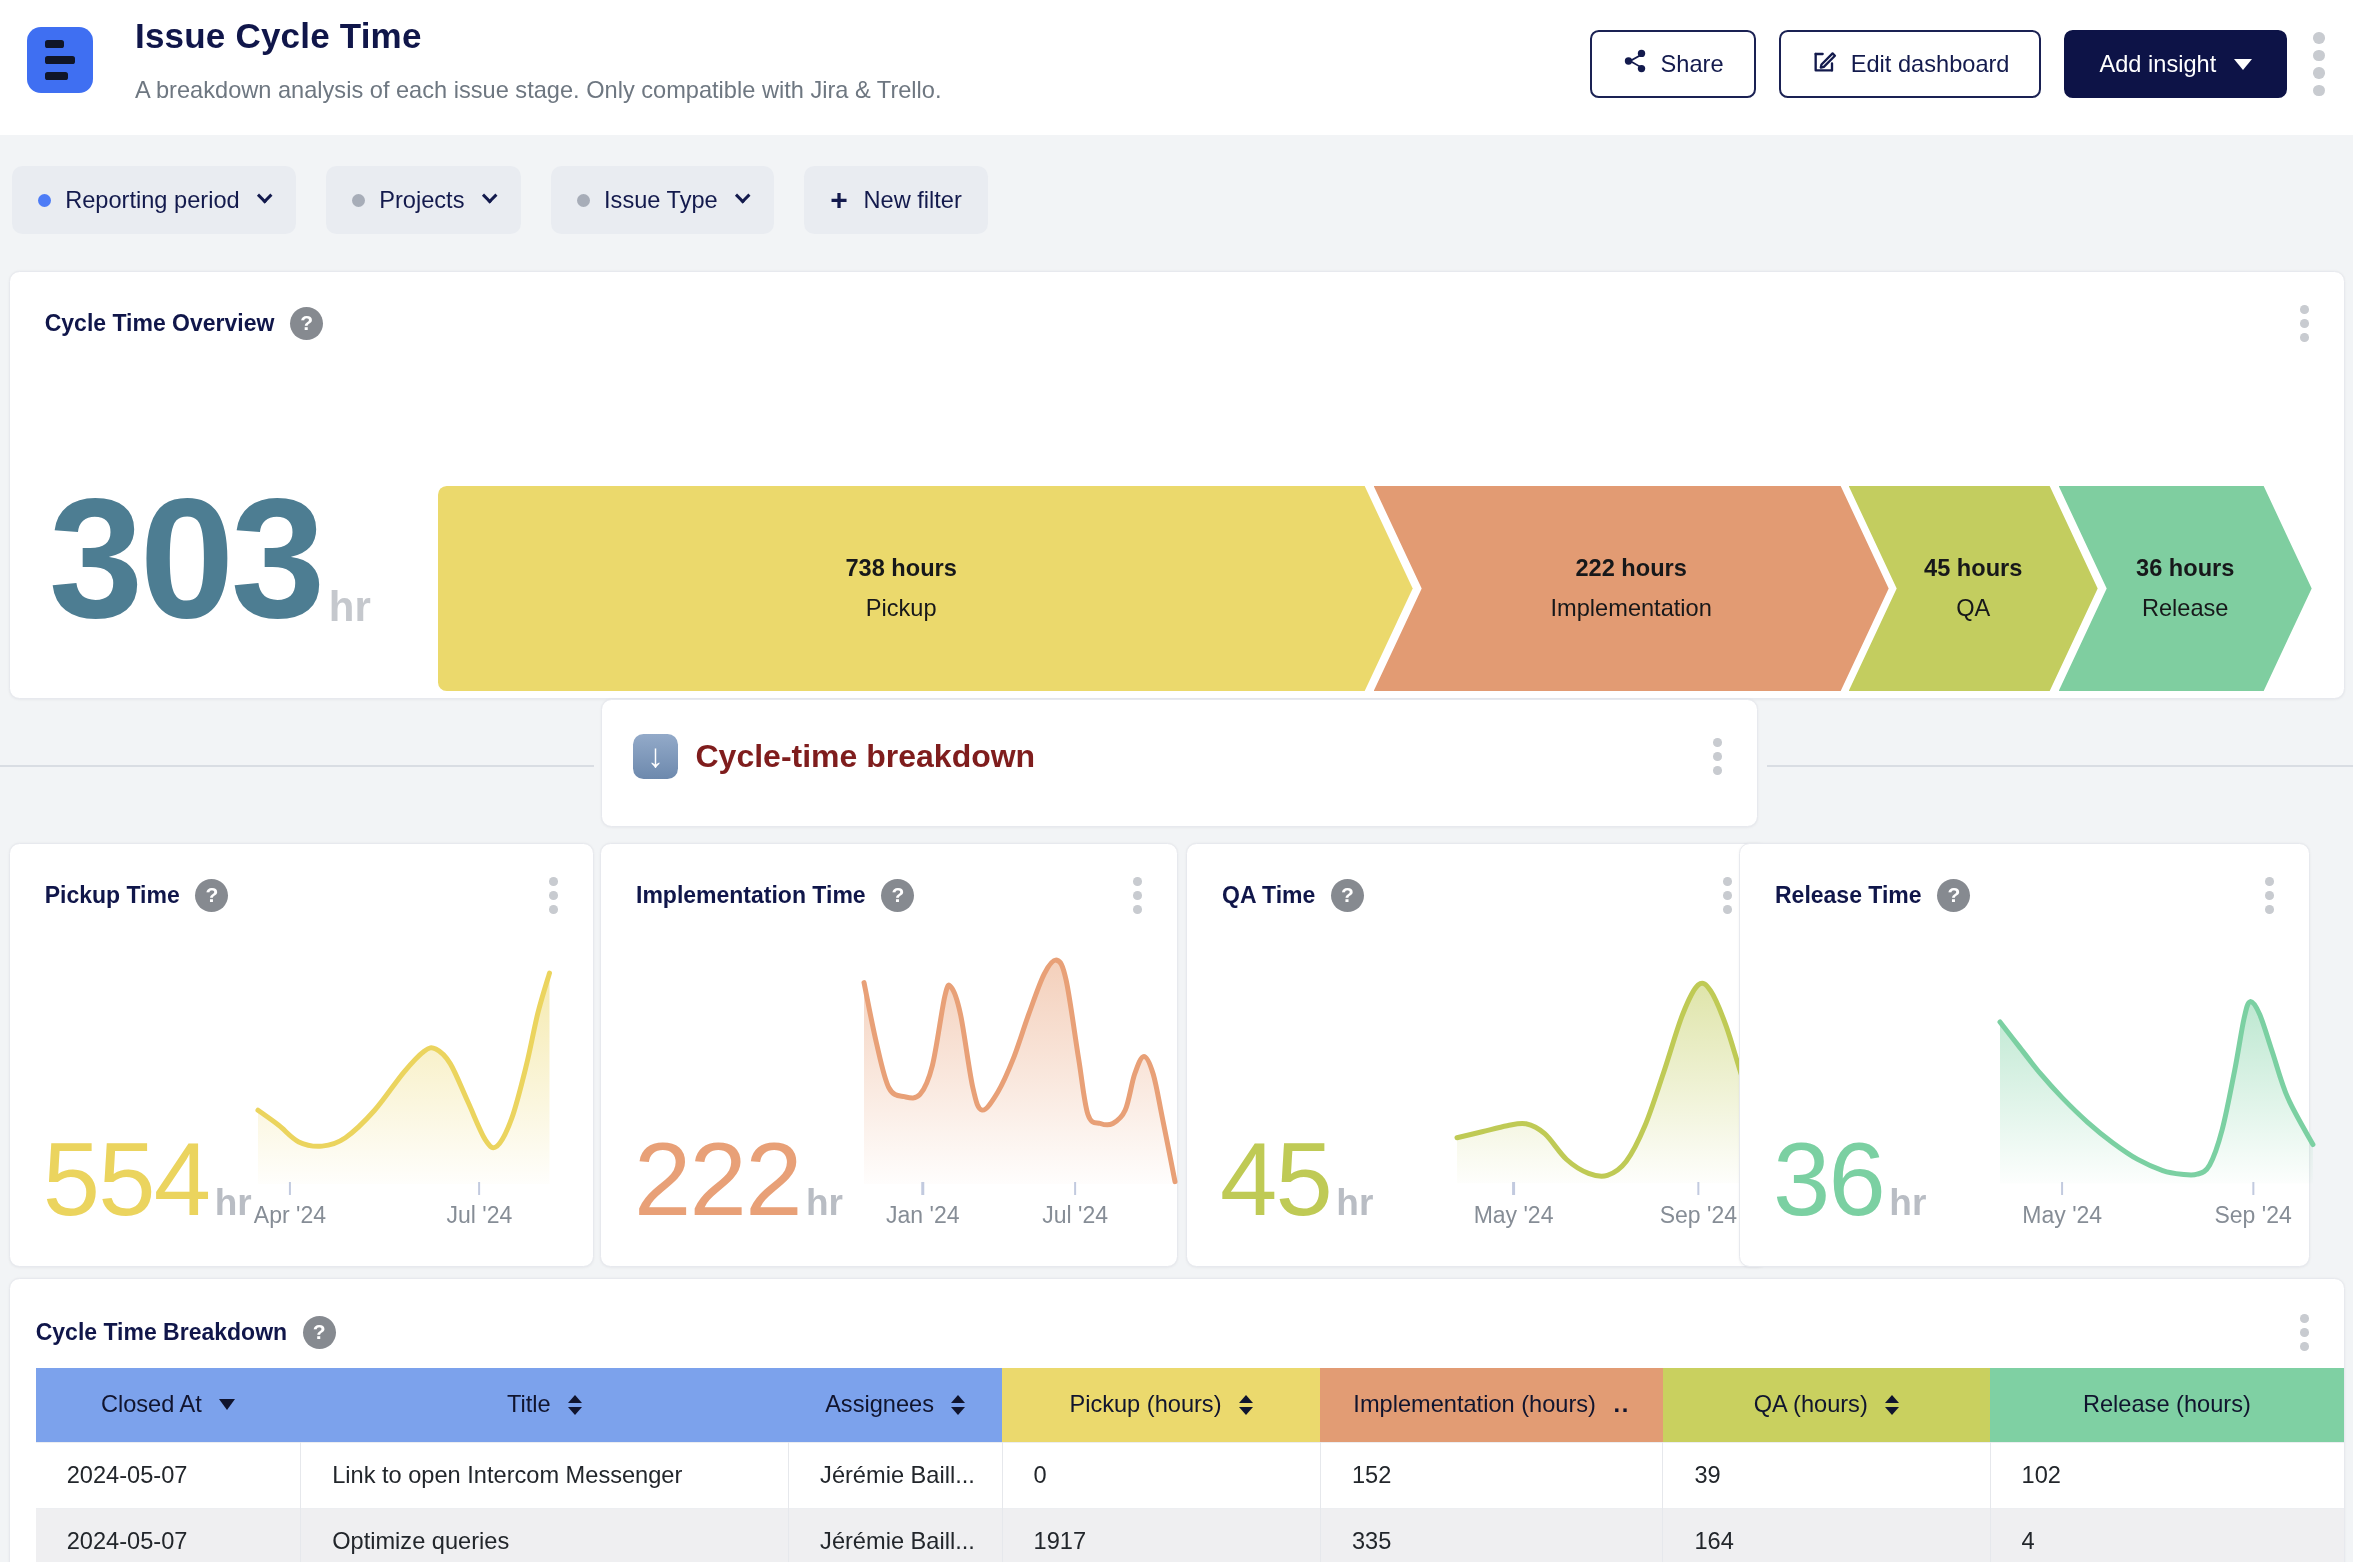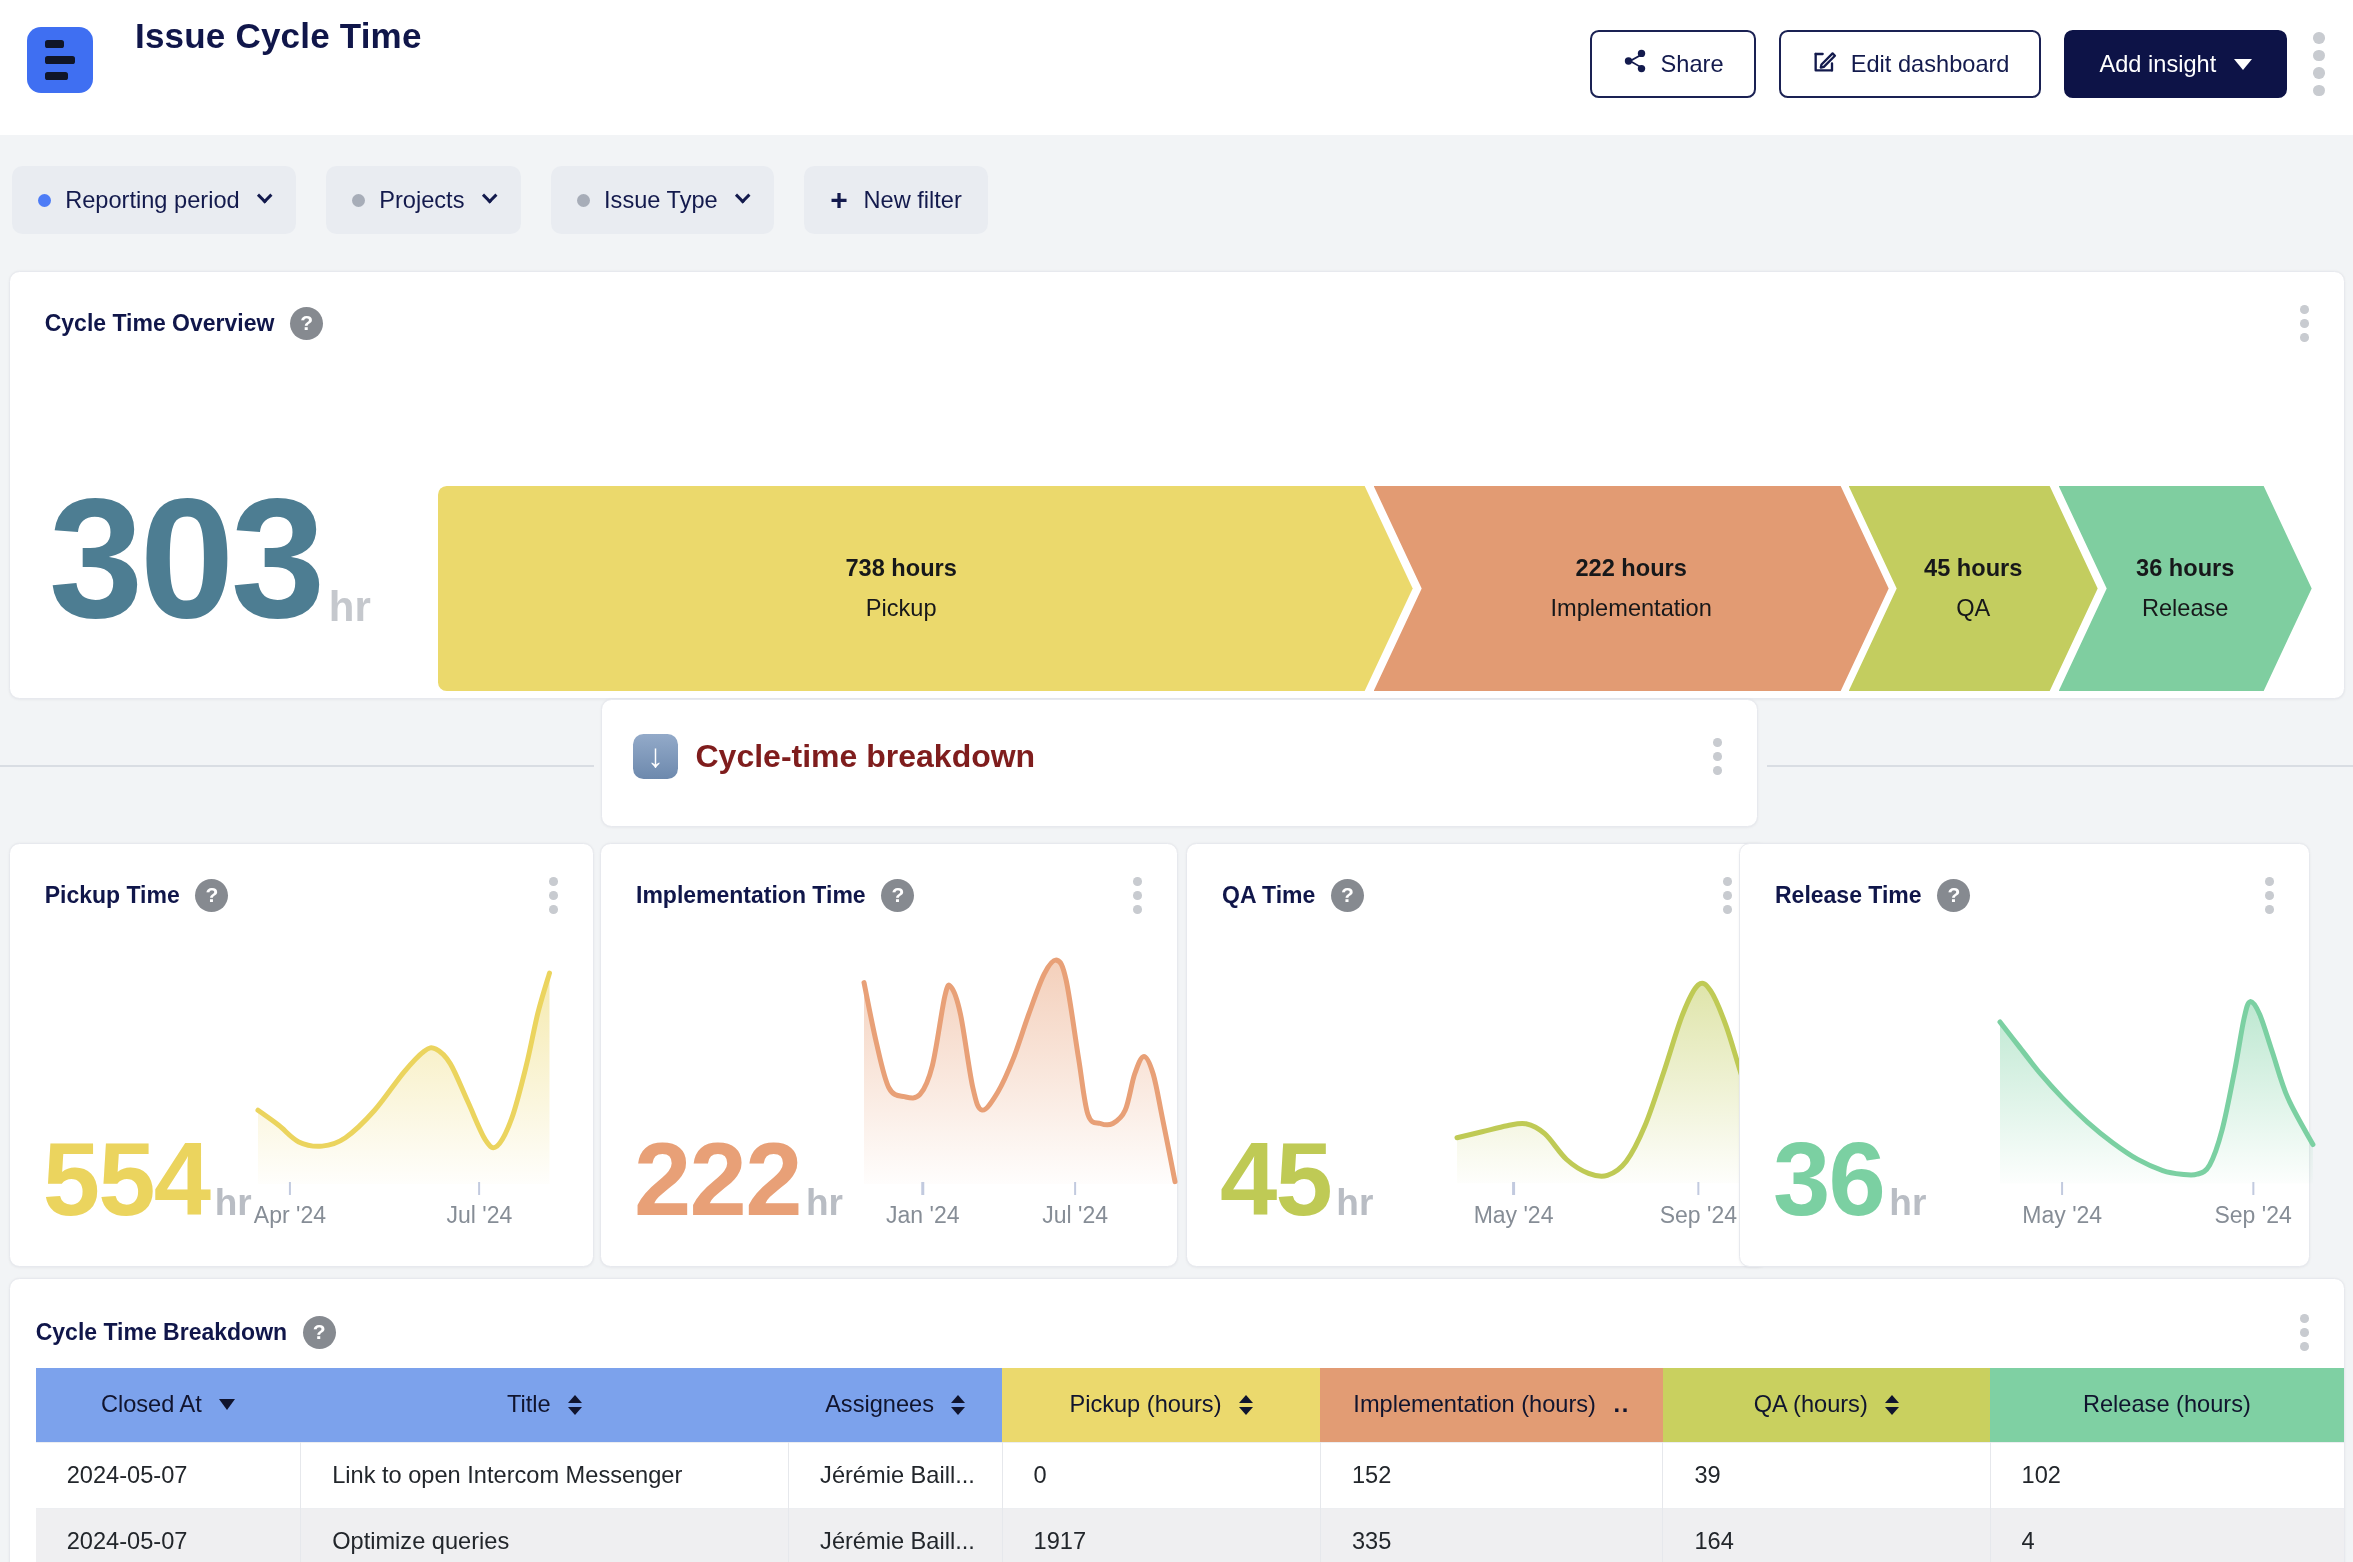--- a/index.html
+++ b/index.html
@@ -63,21 +63,21 @@
 
   
   .mini { top:843px; height:424px; }
   .chart { position:absolute; top:30%; height:50%;margin-left:15px; }
   .spark { width:100%; height:100%; overflow:visible; display:block; }
   .tickbar { position:absolute; left:0; top:100%; width:100%; }
   .tick { position:absolute; transform:translateX(-50%); display:flex; flex-direction:column; align-items:center; }
   .tick i { width:2.2px; height:13px; background:#c2cadf; }
   .tick span { margin-top:7px; font-size:23px; color:#868d96; white-space:nowrap; }
   .big-mini { position:absolute; left:33px; bottom:42px; display:flex; align-items:flex-end; }
-  .big-mini .num { font-size:103px; font-weight:700; line-height:.85; letter-spacing:-1.7px; }
+  .big-mini .num { font-size:103px; font-weight:400; line-height:.85; letter-spacing:-1.7px; }
   .big-mini .unit { font-size:37px; font-weight:700; color:#b9bdc4; margin-left:5.2px; }
 
   
   .table-card { left:8.7px; top:1278px; width:2336px; height:367px; overflow:hidden; border-radius:10.5px 10.5px 0 0; }
   .tablewrap { position:absolute; left:26px; right:0; top:89px; overflow:hidden; }
   table { border-collapse:collapse; table-layout:fixed; }
   th { height:74px; font-size:23.6px; font-weight:500; color:#10142e; text-align:center; padding:0 8.7px; white-space:nowrap; cursor:pointer; }
   th .hwrap { display:inline-flex; align-items:center; gap:17.5px; }
   td { height:66px; font-size:23.6px; color:#22262b; text-align:left; padding:0 0 0 31px; border-left:1.3px solid #e6e8ec; white-space:nowrap; overflow:hidden; }
   td:first-child { border-left:none; }
@@ -95,20 +95,21 @@
 <div class="page">
 
   <div class="topbar">
     <div class="app-icon">
         <i></i>
         <i></i>
         <i></i>
       </div>
     <div class="head-text">
       <div class="page-title">Issue Cycle Time</div>
+      <div class="page-subtitle">A breakdown analysis of each issue stage. Only compatible with Jira &amp; Trello.</div>
     </div>
     <div class="head-actions">
       <button class="btn">
         <span><svg width="26" height="26" viewBox="0 0 24 24" fill="#131a4d">
               <circle cx="18" cy="5" r="3.4"></circle>
               <circle cx="6" cy="12" r="3.4"></circle>
               <circle cx="18" cy="19" r="3.4"></circle>
               <path d="M7 11.2 L17 5.8 L17 7.5 L8 12.8 Z"></path>
               <path d="M7 12.8 L17 18.2 L17 16.5 L8 11.2 Z"></path>
             </svg></span>

